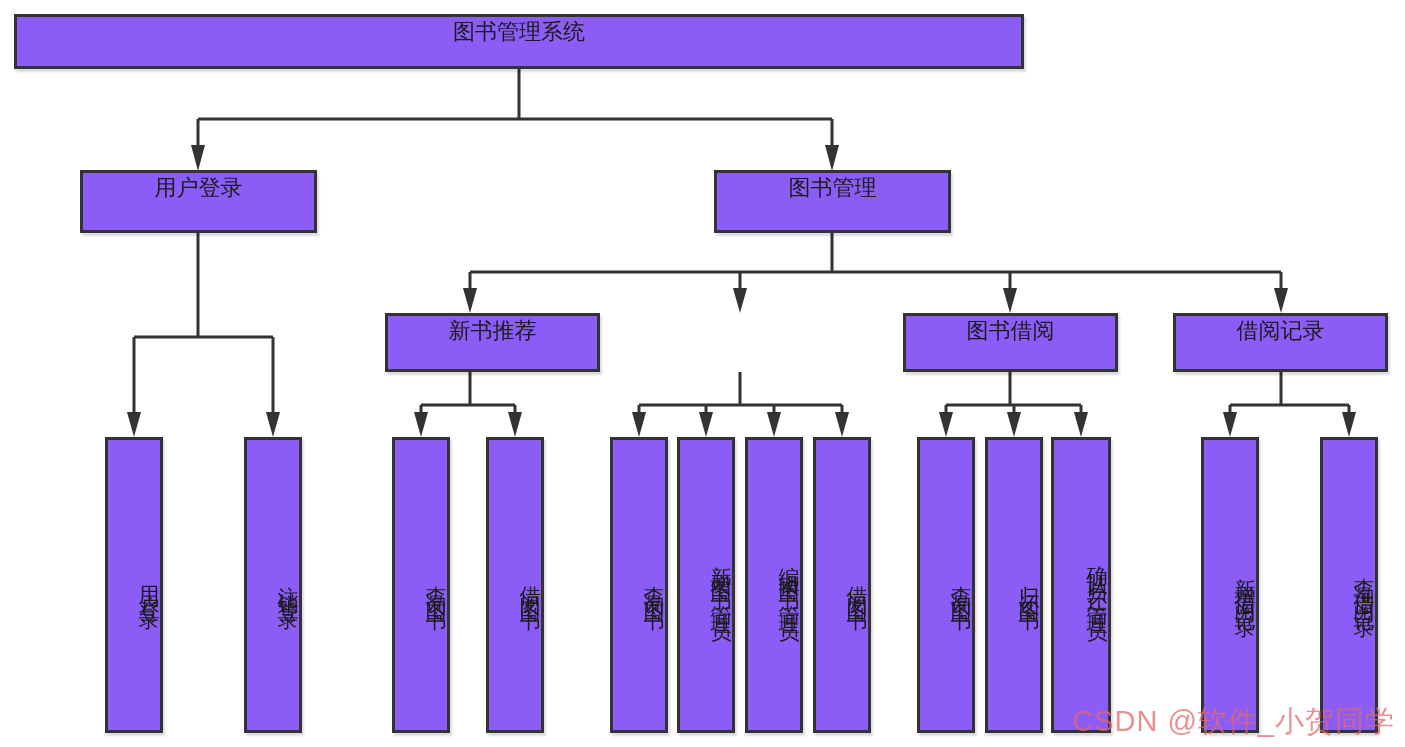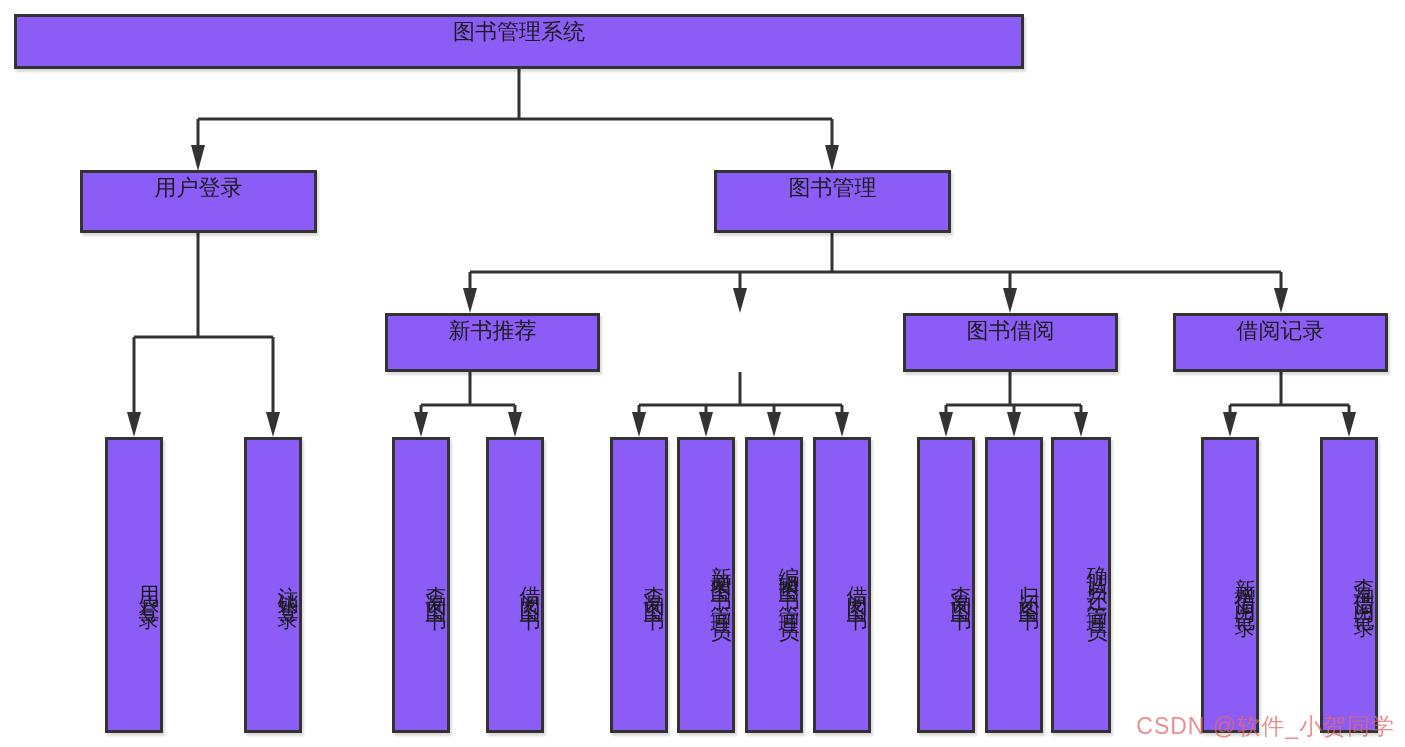--- a/index.html
+++ b/index.html
@@ -37,21 +37,21 @@
     text-orientation: mixed;
     letter-spacing: 8px;
     line-height: 1.05;
     font-size: 21px;
     border-width: 3px;
   }
   .watermark {
     position: absolute;
     right: 10px;
     bottom: 5px;
-    font-size: 23px;
+    font-size: 29px;
     letter-spacing: 1px;
     color: rgba(227, 106, 106, 0.75);
     white-space: nowrap;
   }
 </style>
 </head>
 <body>
 
 <div id="stage">
 

